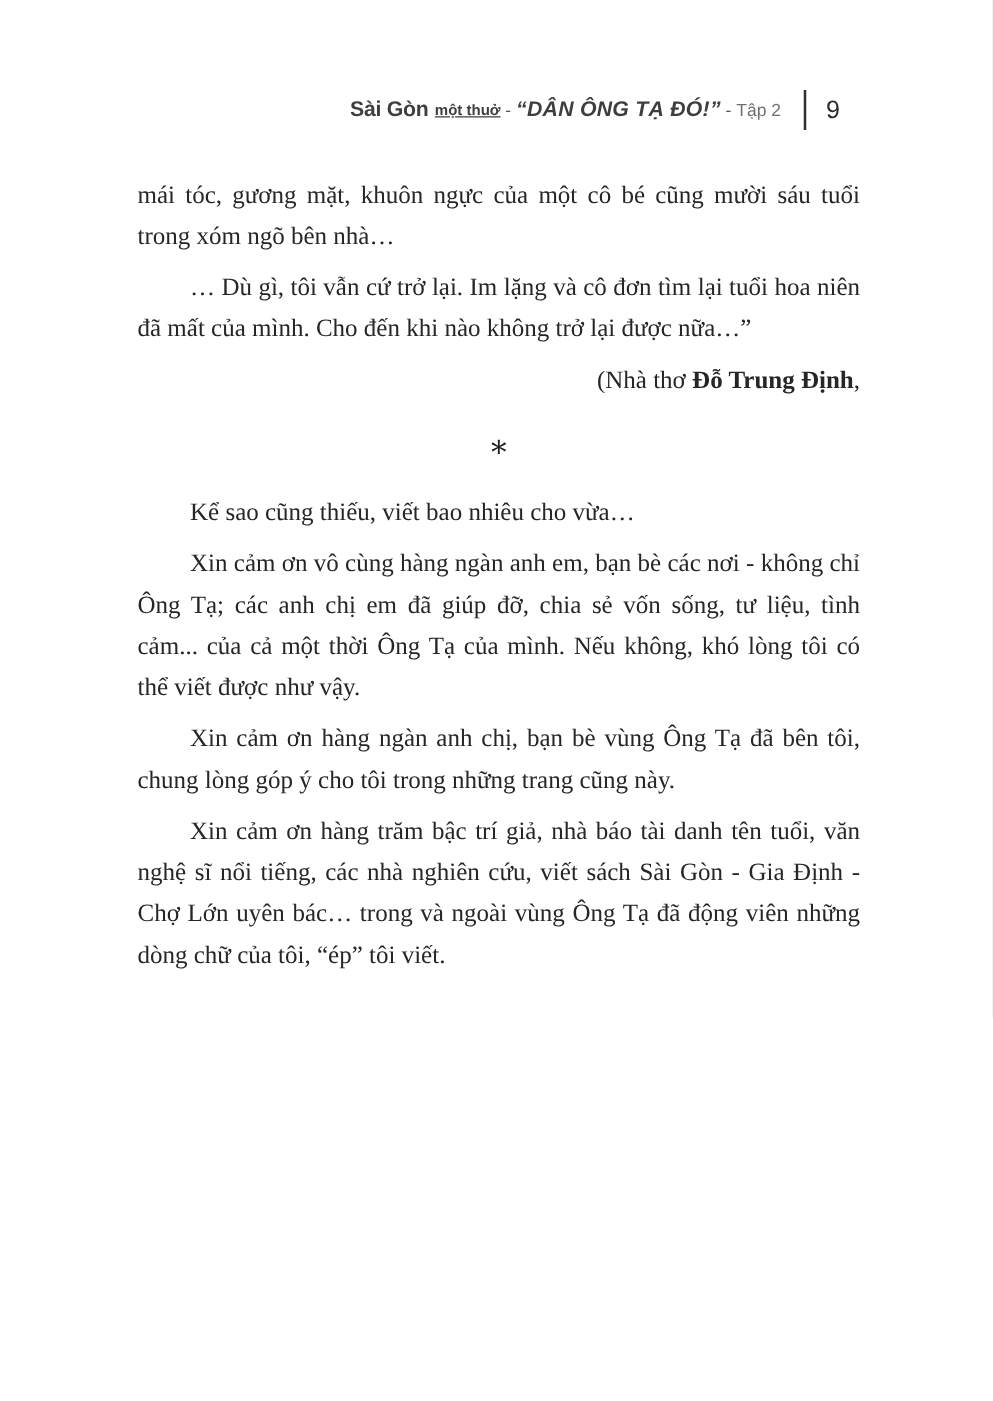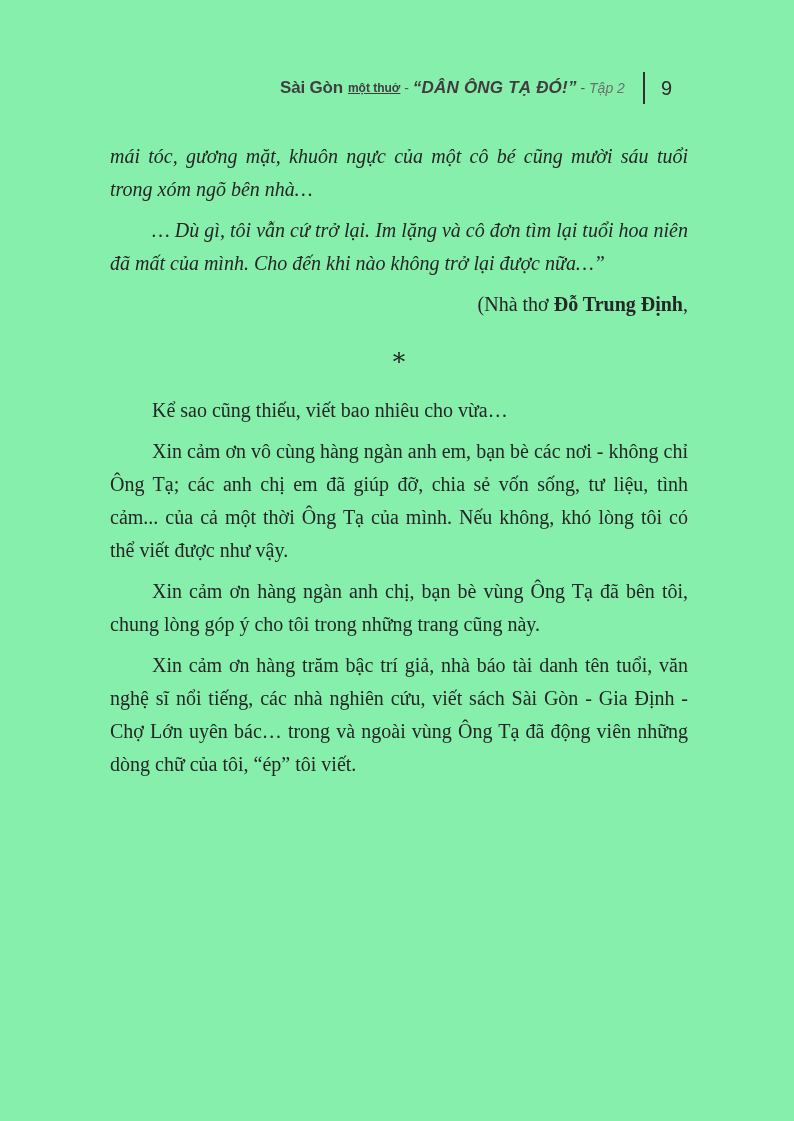--- a/index.html
+++ b/index.html
@@ -1,55 +1,55 @@
 <!DOCTYPE html>
 <html><head>
 <meta charset="utf-8">
 <style>
   html,body { margin:0; padding:0; background:#e8e8e8; }
   .page {
     position:relative;
     width:794px; height:1121px;
     margin:0 auto;
-    background:#86efac;
+    background:#ffffff;
     overflow:hidden;
   }
 
   
   .hdr {
     position:absolute;
     top:72px; right:122px;
     display:flex; align-items:center;
     font-family:"Liberation Sans", sans-serif;
     color:#3e3e3e;
     white-space:pre;
   }
   .h-series { font-weight:bold; font-size:17px; letter-spacing:-0.2px; }
   .h-sub    { font-weight:bold; font-size:12px; margin-left:5px;text-decoration:underline; }
   .h-dash   { font-size:14px; color:#555; }
   .h-book   { font-weight:bold; font-style:italic; font-size:17px; letter-spacing:0.2px; }
-  .h-vol    { font-style:italic; font-size:14px; color:#6f6f6f; }
+  .h-vol    { font-size:14px; color:#6f6f6f; }
   .h-bar    { width:2px; height:32px; background:#2f2f2f; margin:0 16px 0 18px; }
   .h-page   { font-size:20px; color:#2b2b2b; font-family:"Liberation Sans", sans-serif; }
 
   
   .content {
     position:absolute;
     left:110px; top:140px;
     width:578px;
     font-family:"Liberation Serif","DejaVu Serif", serif;
     font-size:20px;
     line-height:33px;
     color:#262626;
     text-align:justify;
   }
   .content p { margin:0 0 8px 0; }
   .indent { text-indent:42px; }
 
-  .quote p.q { font-style:italic; }
+  .quote p.q { }
 
   .attr {
     text-align:right;
     margin:6px 0 0 0 !important;
     font-style:normal;
   }
   .attr-line2 { text-align:right; margin:0 !important; }
   .attr strong { font-weight:bold; }
 
   .divider {

